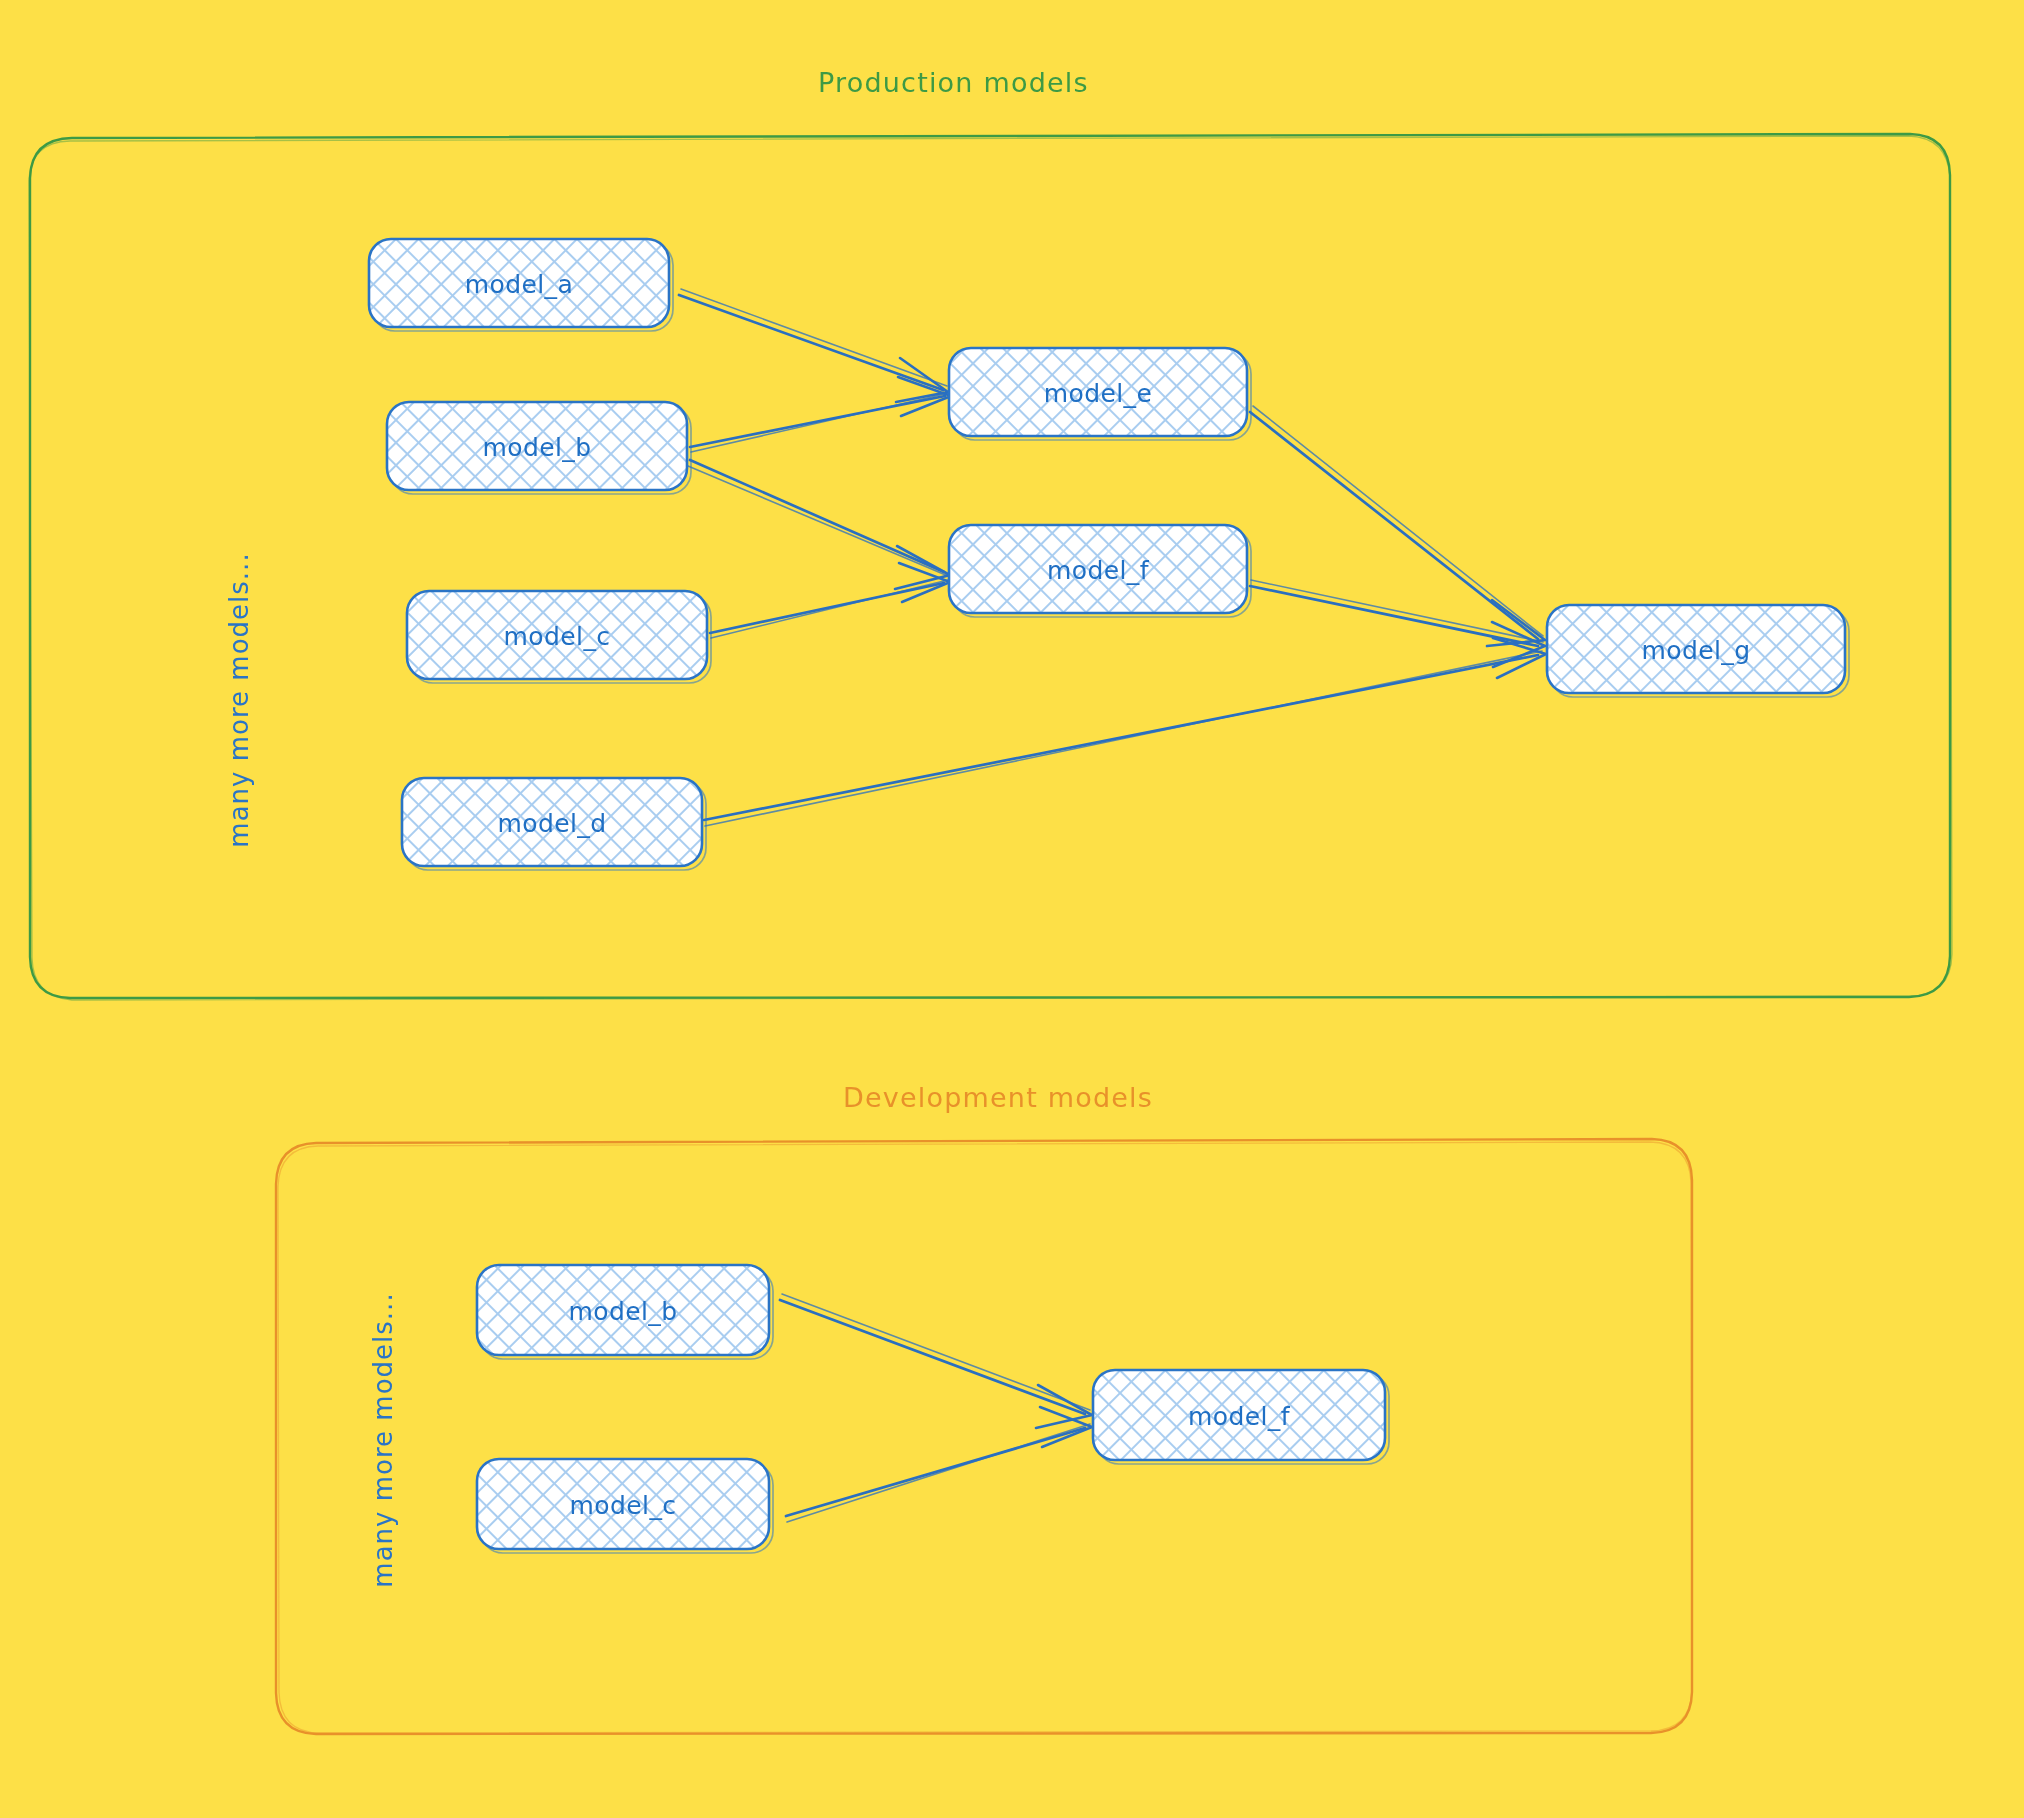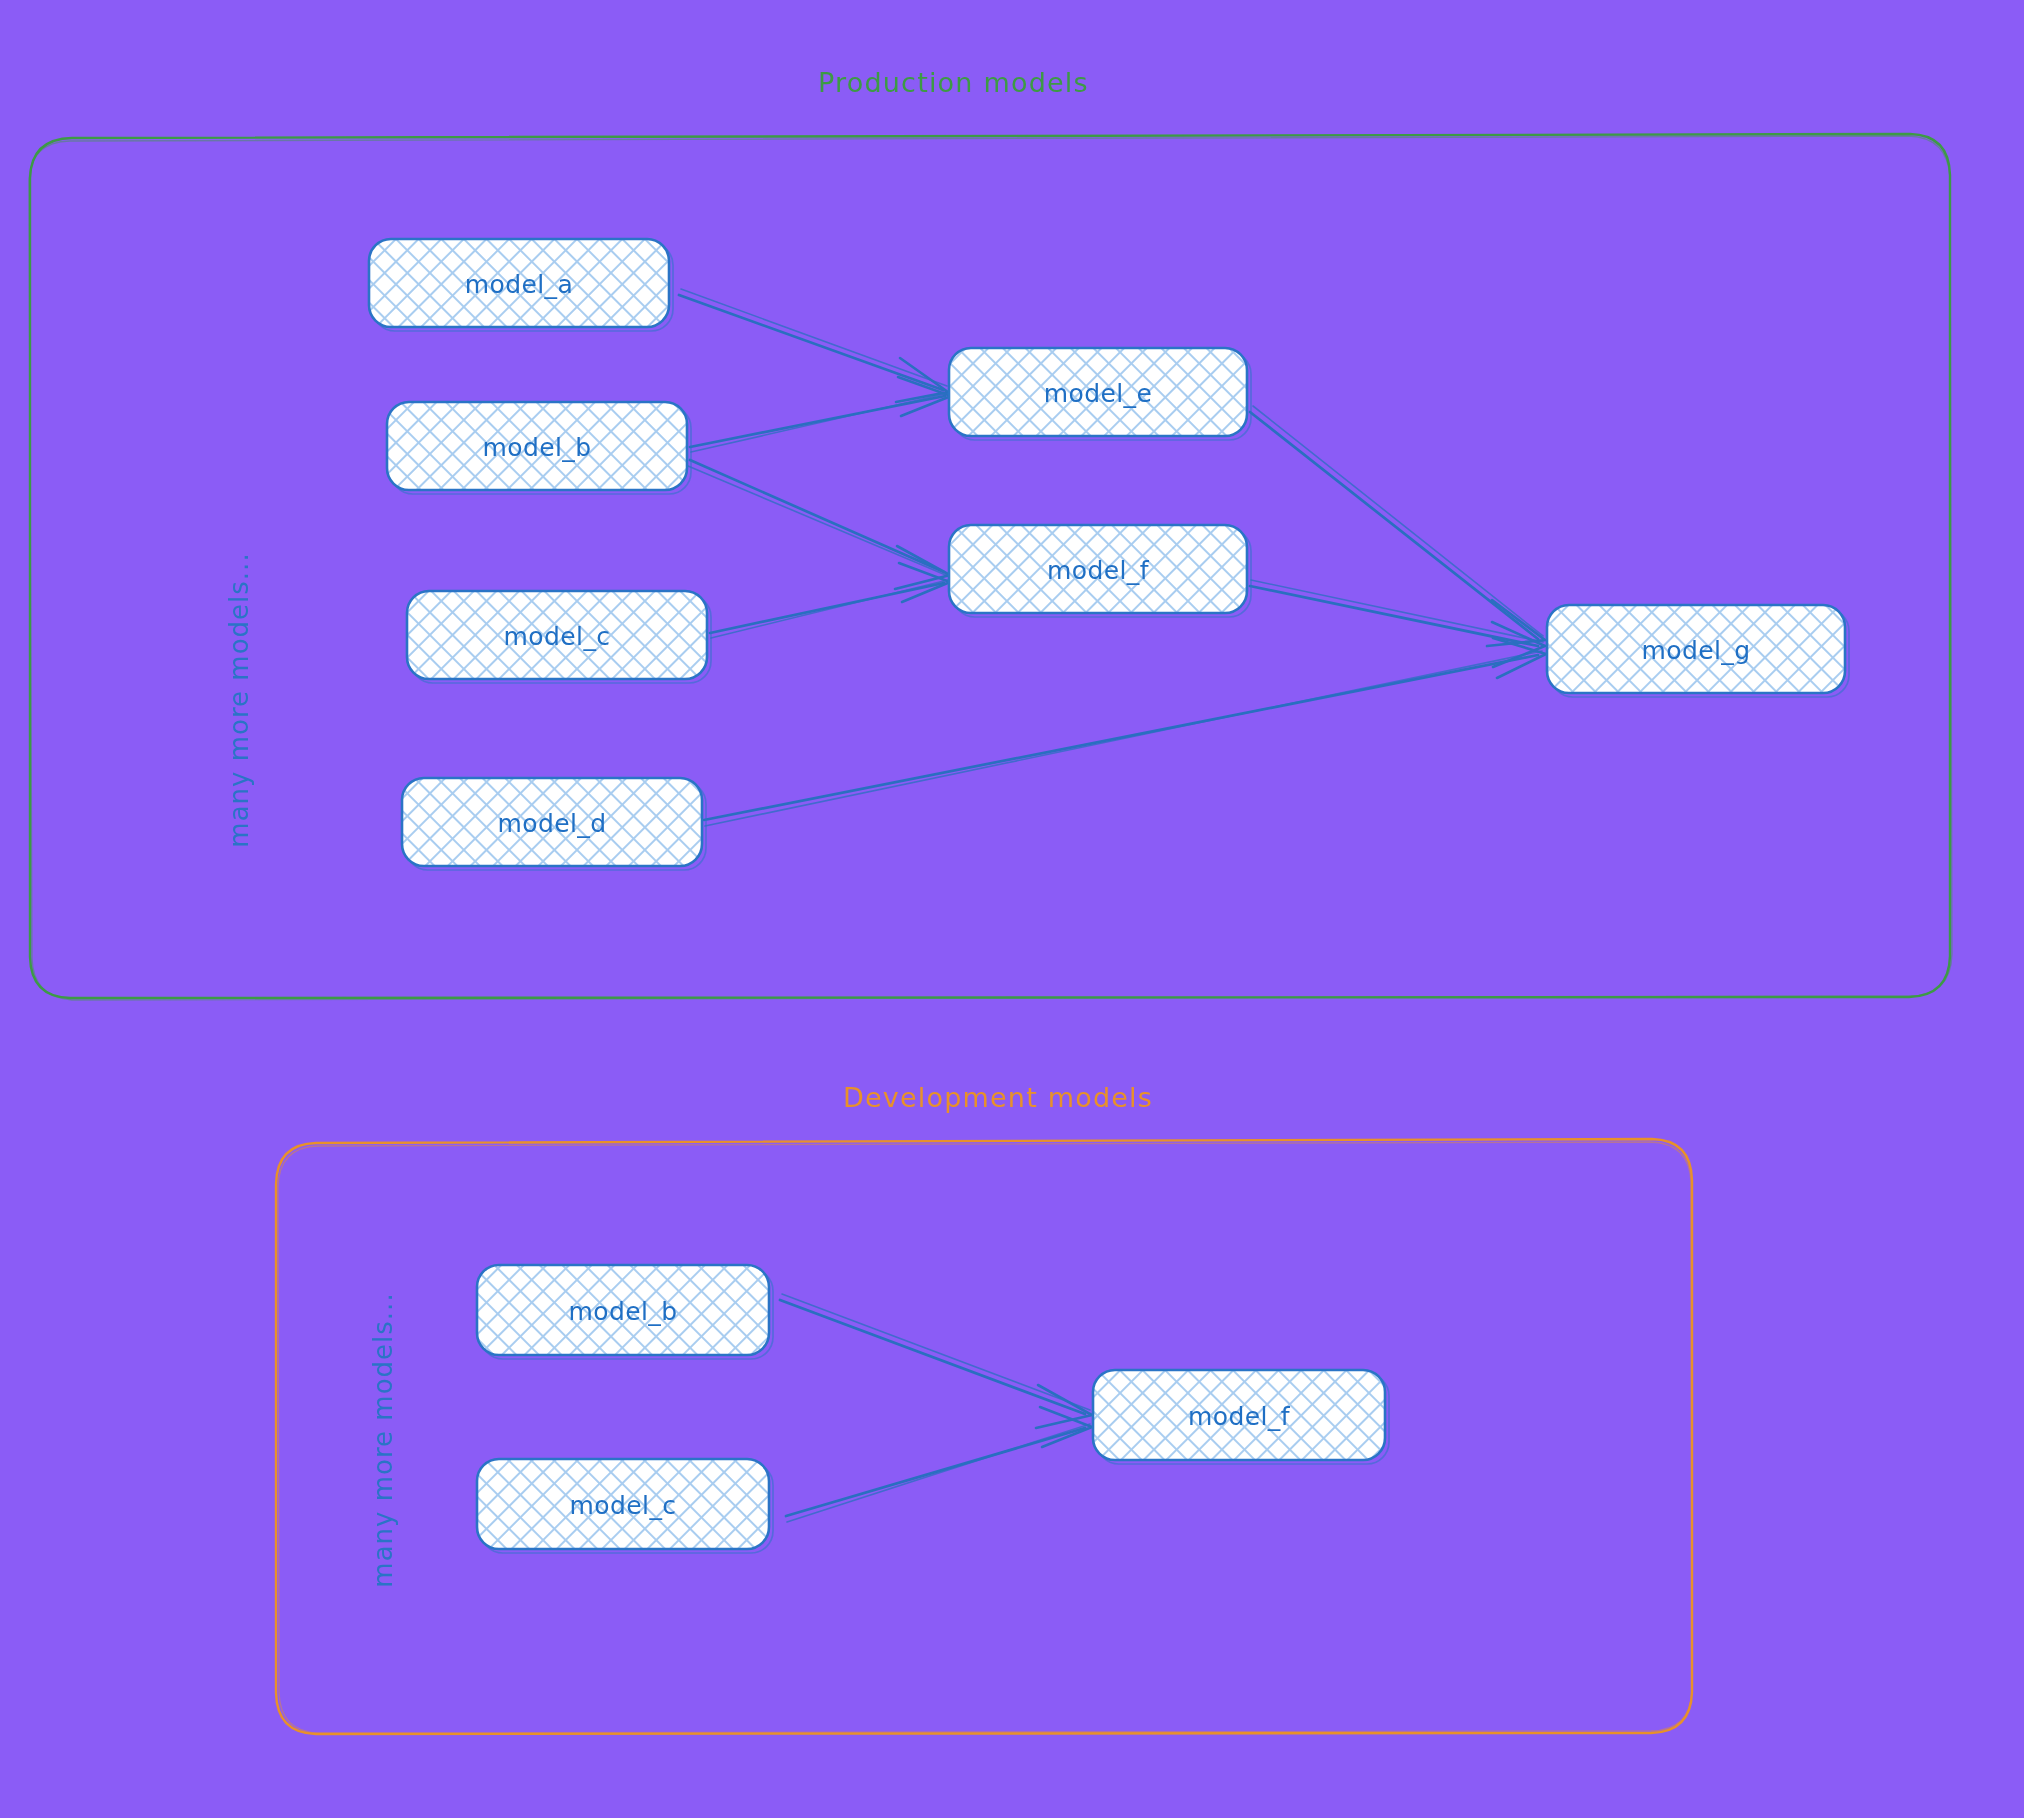--- a/index.html
+++ b/index.html
@@ -7,21 +7,21 @@
     padding: 0;
     background: #ffffff;
   }
   body {
     font-family: "DejaVu Sans", sans-serif;
   }
   #canvas {
     position: relative;
     width: 2024px;
     height: 1818px;
-    background: #8b5cf6;
+    background: #fde047;
     overflow: hidden;
   }
   svg.diagram {
     position: absolute;
     inset: 0;
     width: 2024px;
     height: 1818px;
   }
   .grp-title {
     font-family: "DejaVu Sans", sans-serif;

